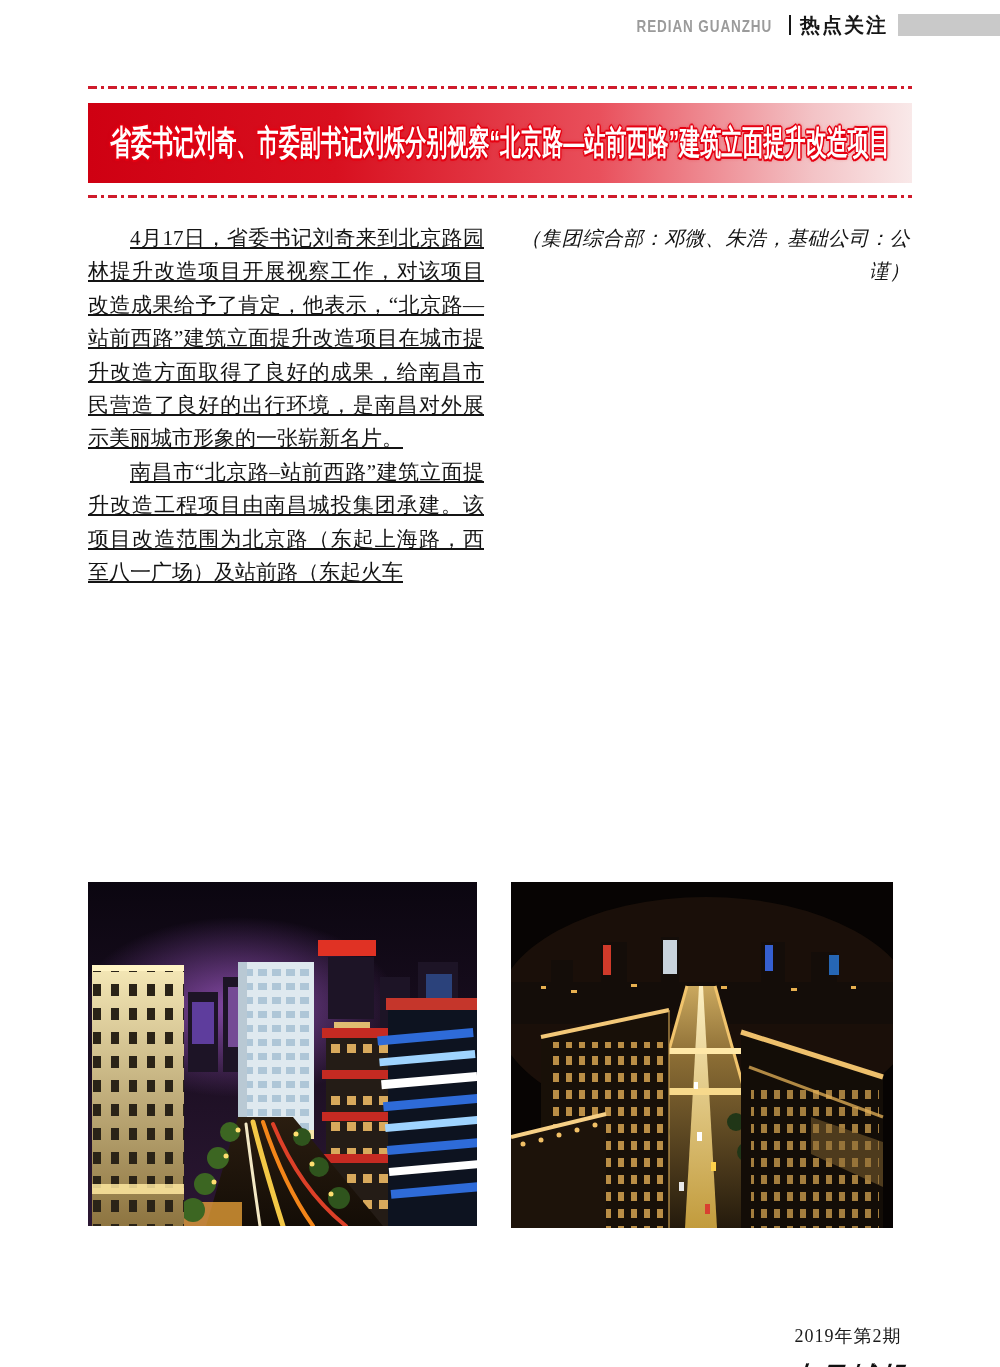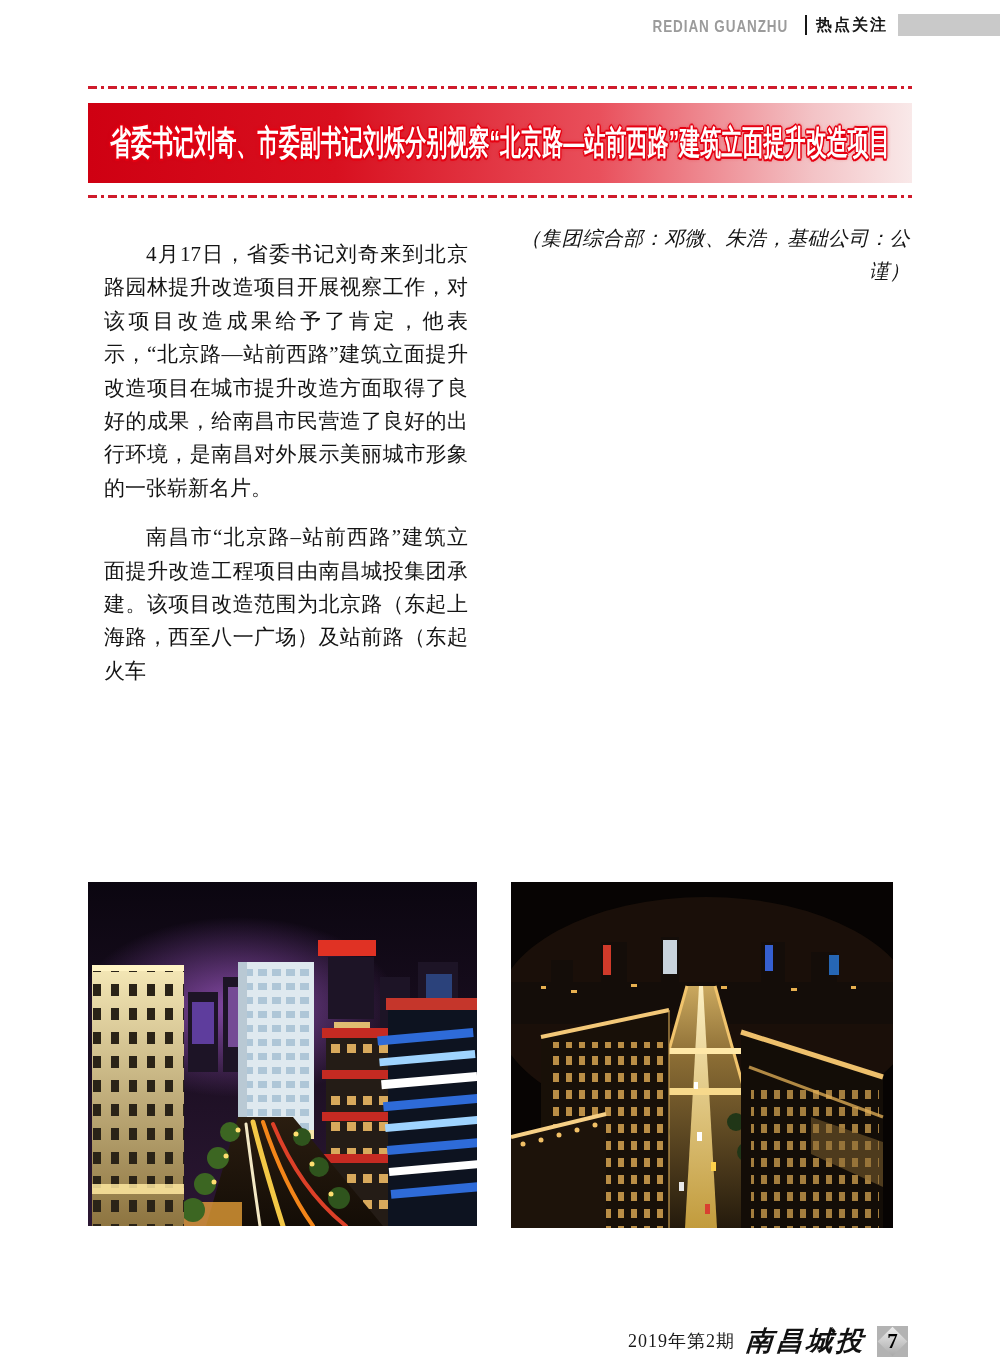--- a/index.html
+++ b/index.html
@@ -7,21 +7,21 @@
     position:relative;width:1000px;height:1367px;background:#ffffff;overflow:hidden;
     font-family:"Liberation Serif","DejaVu Serif",serif;color:#1a1a1a;border-radius:11px;
   }
 
   
   .header-inner{position:absolute;right:112px;top:12px;display:flex;align-items:center;gap:9px;height:26px;}
   .header-en{font-family:"Liberation Sans","DejaVu Sans",sans-serif;font-weight:bold;
     font-size:15px;color:#9b9b9b;letter-spacing:1px;transform:scale(.9,1.15);white-space:nowrap;}
   .header-divider{width:2px;height:20px;background:#161616;}
   .header-cn{font-family:"Liberation Sans","DejaVu Sans",sans-serif;font-weight:bold;
-    font-size:16px;color:#161616;letter-spacing:2px;white-space:nowrap;}
+    font-size:20px;color:#161616;letter-spacing:2px;white-space:nowrap;}
   .header-block{position:absolute;right:0;top:14px;width:102px;height:22px;background:#c9c9c9;}
 
   
   .dotline{position:absolute;left:88px;width:824px;height:3px;
     background:repeating-linear-gradient(90deg,#cf1b2b 0 9px,transparent 9px 13px,#cf1b2b 13px 16px,transparent 16px 20px);}
   .dotline-top{top:86px;}
   .dotline-bottom{top:195px;}
   .banner{position:absolute;left:88px;top:103px;width:824px;height:80px;
     background:linear-gradient(90deg,#cf0012 0%,#d8101f 30%,#e9505c 62%,#f3c3c6 88%,#f9e9e9 100%);
     display:flex;align-items:center;justify-content:center;overflow:hidden;}
@@ -29,32 +29,32 @@
     white-space:nowrap;font-family:"Liberation Sans","DejaVu Sans",sans-serif;font-weight:900;
     font-size:34px;color:#ffffff;transform:scaleX(.62);transform-origin:center;
     text-shadow:2px 0 0 #e60012,-2px 0 0 #e60012,0 2px 0 #e60012,0 -2px 0 #e60012,
       1.5px 1.5px 0 #e60012,-1.5px -1.5px 0 #e60012,1.5px -1.5px 0 #e60012,-1.5px 1.5px 0 #e60012,
       0 0 6px rgba(230,0,18,.85);}
 
   
   .col{position:absolute;top:222px;text-align:justify;font-size:21px;line-height:33.4px;color:#141414;}
   .col-left{left:88px;width:396px;}
   .col-right{left:507px;width:405px;}
-  p.para{margin:16px;padding:0;}
+  p.para{margin:0;padding:0;text-decoration:underline;}
   p.indent{text-indent:2em;}
   .attribution{margin:0;text-align:right;font-style:italic;font-size:20px;letter-spacing:.5px;padding-right:2px;}
 
   
   .photo{position:absolute;top:882px;margin:0;padding:0;line-height:0;}
   .photo-left{left:88px;width:389px;height:344px;}
   .photo-right{left:511px;width:382px;height:346px;}
   .photo svg{display:block;}
 
   
-  .footer{position:absolute;right:92px;bottom:9px;display:flex;align-items:center;gap:11px;height:34px;}
+  .footer{position:absolute;right:92px;bottom:9px;display:flex;align-items:center;gap:11px;height:34px;flex-direction:column;}
   .footer-issue{font-size:18px;color:#1a1a1a;letter-spacing:1px;}
   .footer-mag{font-size:27px;font-weight:bold;font-style:italic;color:#111;letter-spacing:3px;
     font-family:"Liberation Serif","DejaVu Serif",serif;transform:skewX(-4deg);}
   .pagebox{position:relative;width:31px;height:31px;background:#b3b3b3;
     display:flex;align-items:center;justify-content:center;}
   .pagebox::before{content:"";position:absolute;left:5px;top:5px;width:21px;height:21px;
     background:linear-gradient(135deg,#efefef,#a9a9a9);transform:rotate(45deg);}
   .pagenum{position:relative;z-index:1;font-size:21px;font-weight:bold;color:#000;}
 </style>
 </head>

